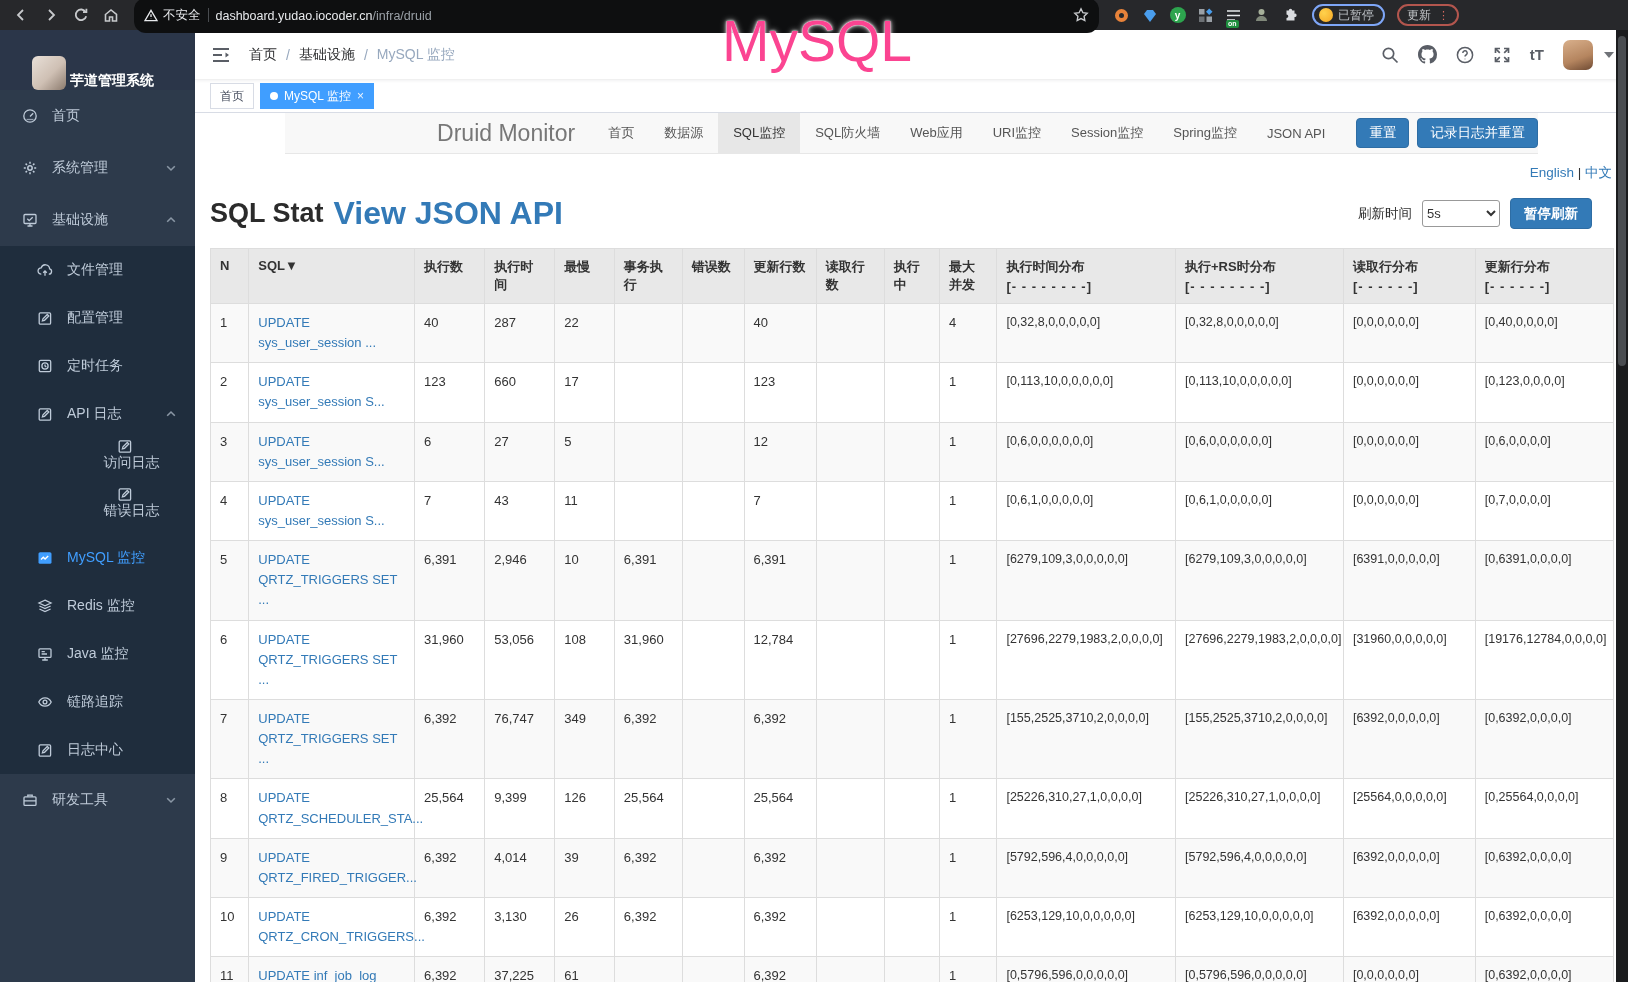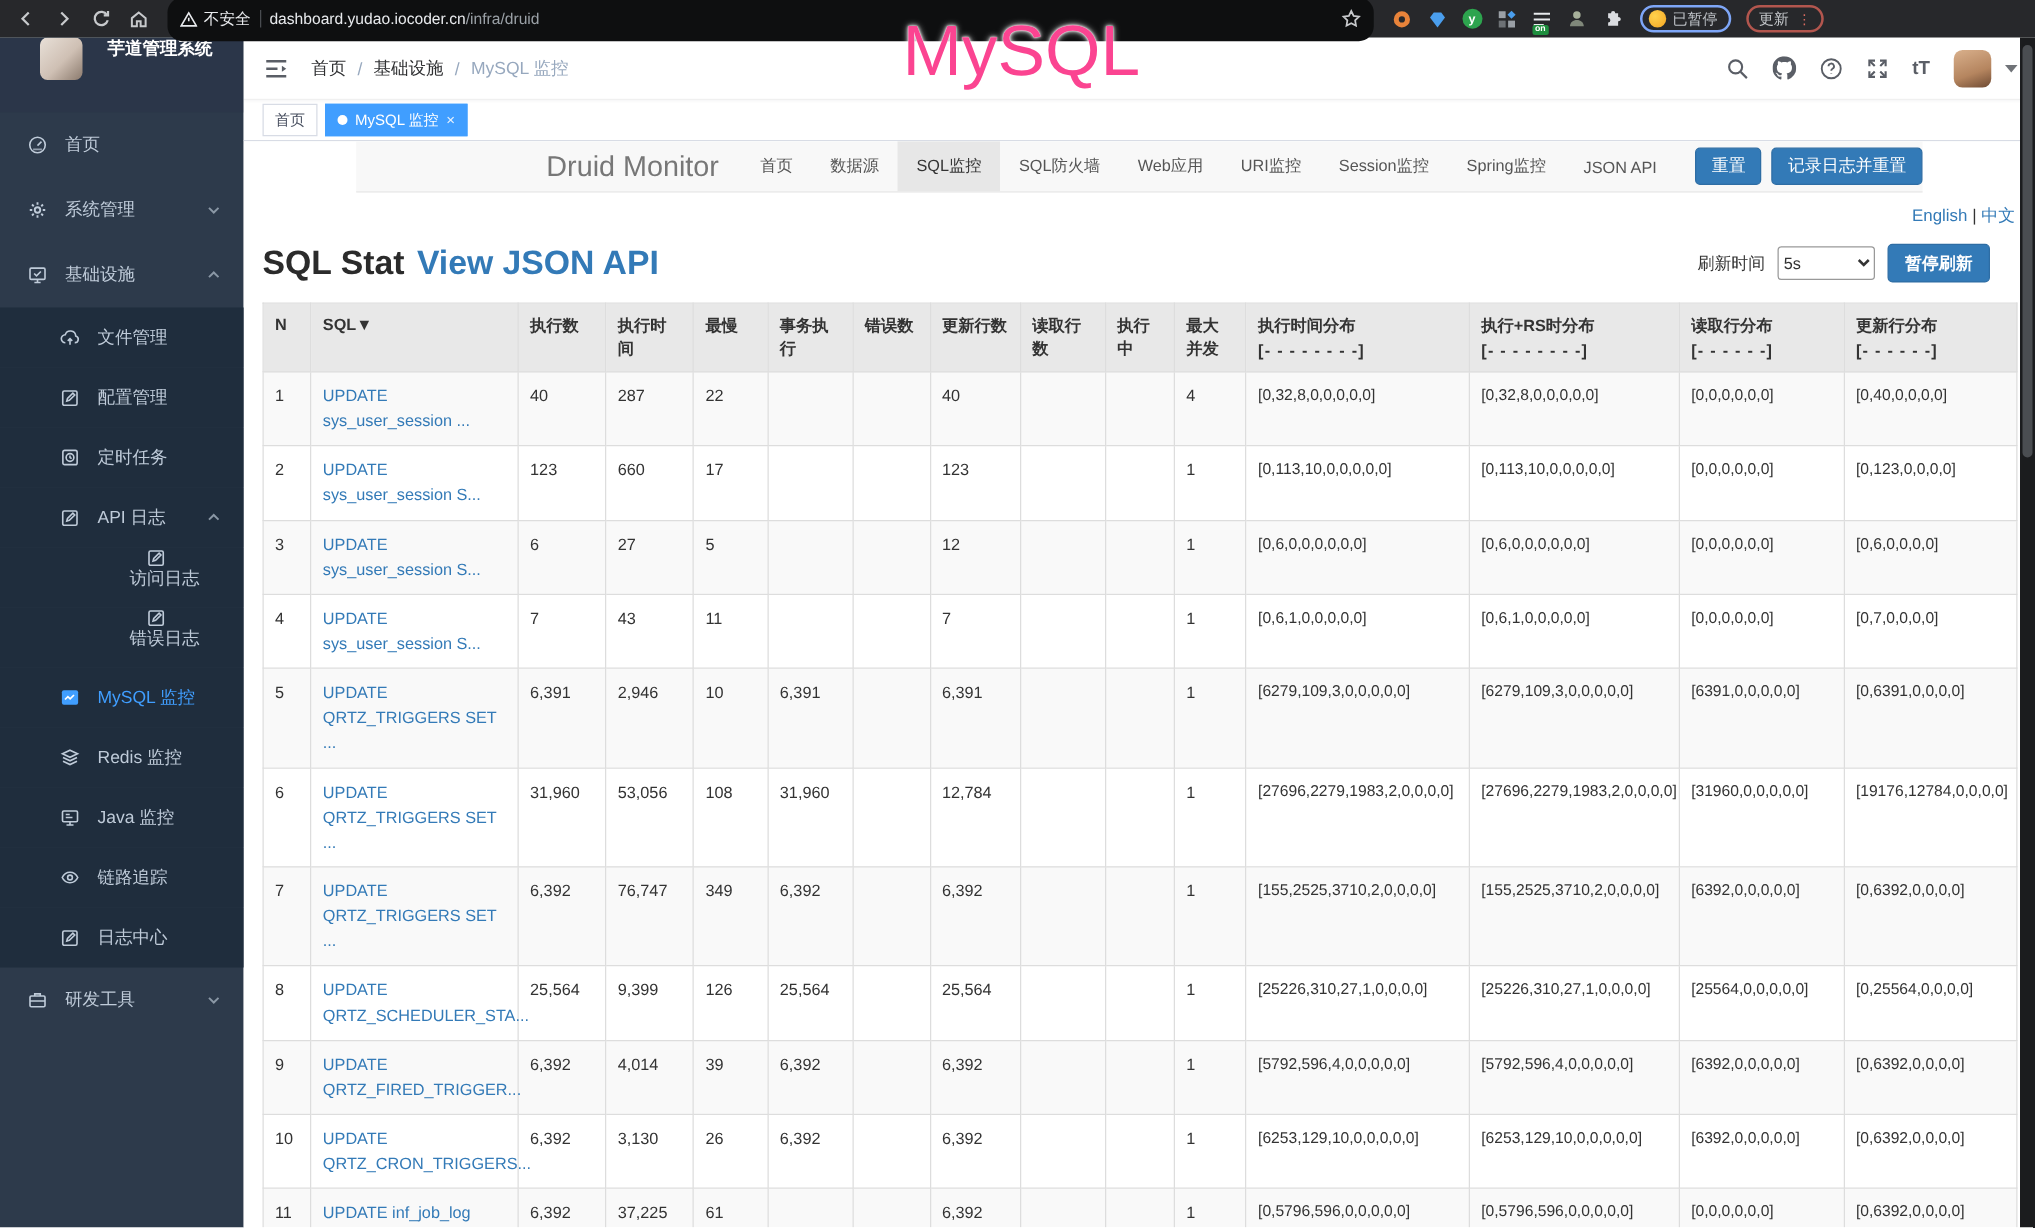--- a/index.html
+++ b/index.html
@@ -27,27 +27,27 @@
 
   
   .mysql-overlay { position:absolute; top:8px; left:722px; z-index:10; font-size:57px; font-weight:normal;
     text-shadow:0 0 1px #fff,0 0 3px rgba(255,255,255,.95),0 0 6px rgba(255,255,255,.8); letter-spacing:0; }
 
   
   .app { display:flex; height:952px; }
 
   
   .sidebar { width:195px; background:#2d3a4b; flex:0 0 auto; overflow:hidden; }
-  .logo-row { height:60px; display:flex; align-items:flex-start; gap:20px; padding:0 0 0 32px; background:#2b3649; }
+  .logo-row { height:60px; display:flex; align-items:flex-end; gap:4px; padding:0 0 0 32px; background:#2b3649; }
   .logo-img { width:34px; height:34px; border-radius:6px; background:linear-gradient(135deg,#e8e0d8 0%,#cfc0b4 55%,#8b7a6d 100%); flex:0 0 auto; }
   .logo-title { color:#fff; font-size:14px; font-weight:bold; }
   .sb-item { position:relative; display:flex; align-items:center; height:52px; color:#bfcbd9; font-size:14px; cursor:pointer; }
   .sb-item.sub { background:#1f2d3d; height:48px; }
   .sb-item.lvl1 { padding-left:22px; }
-  .sb-item.lvl2 { padding-left:48px; }
+  .sb-item.lvl2 { padding-left:37px; }
   .sb-item.lvl3 { padding-left:68px;flex-direction:column; }
   .sb-ico { width:16px; height:16px; margin-right:14px; display:flex; align-items:center; justify-content:center; color:#bfcbd9; flex:0 0 auto; font-size:14px; }
   .sb-item.active, .sb-item.active .sb-ico { color:#409EFF; }
   .sb-chev { position:absolute; right:16px; color:#8a97a5; display:flex; }
 
   
   .main { flex:1; display:flex; flex-direction:column; background:#fff; min-width:0; }
 
   
   .navbar { height:50px; background:#fff; border-bottom:1px solid rgba(0,0,0,.06); box-shadow:0 1px 3px rgba(0,21,41,.06); display:flex; align-items:center; padding:0 14px 0 16px; position:relative; z-index:1; }
@@ -76,21 +76,21 @@
   .dnav-item { font-size:13px; color:#555; padding:0 15px; height:100%; display:flex; align-items:center; cursor:pointer; white-space:nowrap; }
   .dnav-item.active { background:#e7e7e7; color:#333; }
   .dbtn { border:1px solid #2e6da4; background:#337ab7; color:#fff; font-size:13.5px; border-radius:4px; height:30px; padding:0 12px; margin-left:8px; cursor:pointer; white-space:nowrap; }
   .dbtn.first { margin-left:16px; }
 
   .druid-body { flex:1; padding:10px 14px 0 15px; overflow:hidden; }
   .lang-row { text-align:right; font-size:13.5px; color:#333; padding-right:2px; height:22px; }
   .lang-row a { color:#337ab7; text-decoration:none; cursor:pointer; }
   .title-row { display:flex; align-items:center; margin:9px 0 16px 0; }
   .page-title { font-size:27px; font-weight:bold; color:#2b2b2b; }
-  .page-title-link { font-size:27px; font-weight:bold; color:#337ab7; margin-left:10px; cursor:pointer; }
+  .page-title-link { font-size:32px; font-weight:bold; color:#337ab7; margin-left:10px; cursor:pointer; }
   .refresh-box { margin-left:auto; display:flex; align-items:center; gap:10px; margin-right:22px; }
   .refresh-label { font-size:13.5px; color:#333; }
   .refresh-select { width:78px; height:27px; font-size:13px; color:#333; border:1px solid #999; border-radius:3px; background:#fff; font-family:inherit; }
   .pause-btn { border:1px solid #2e6da4; background:#337ab7; color:#fff; font-size:13.5px; font-weight:bold; border-radius:4px; height:31px; padding:0 13px; cursor:pointer; }
 
   
   table.stat { width:100%; border-collapse:collapse; table-layout:fixed; font-size:13px; color:#333; }
   table.stat th, table.stat td { border:1px solid #ddd; padding:9px 9px; text-align:left; vertical-align:top; }
   table.stat thead th { background:#e8e8e8; font-weight:bold; color:#333; }
   table.stat thead .t2 { margin-top:3px; font-weight:bold; letter-spacing:1px; }

